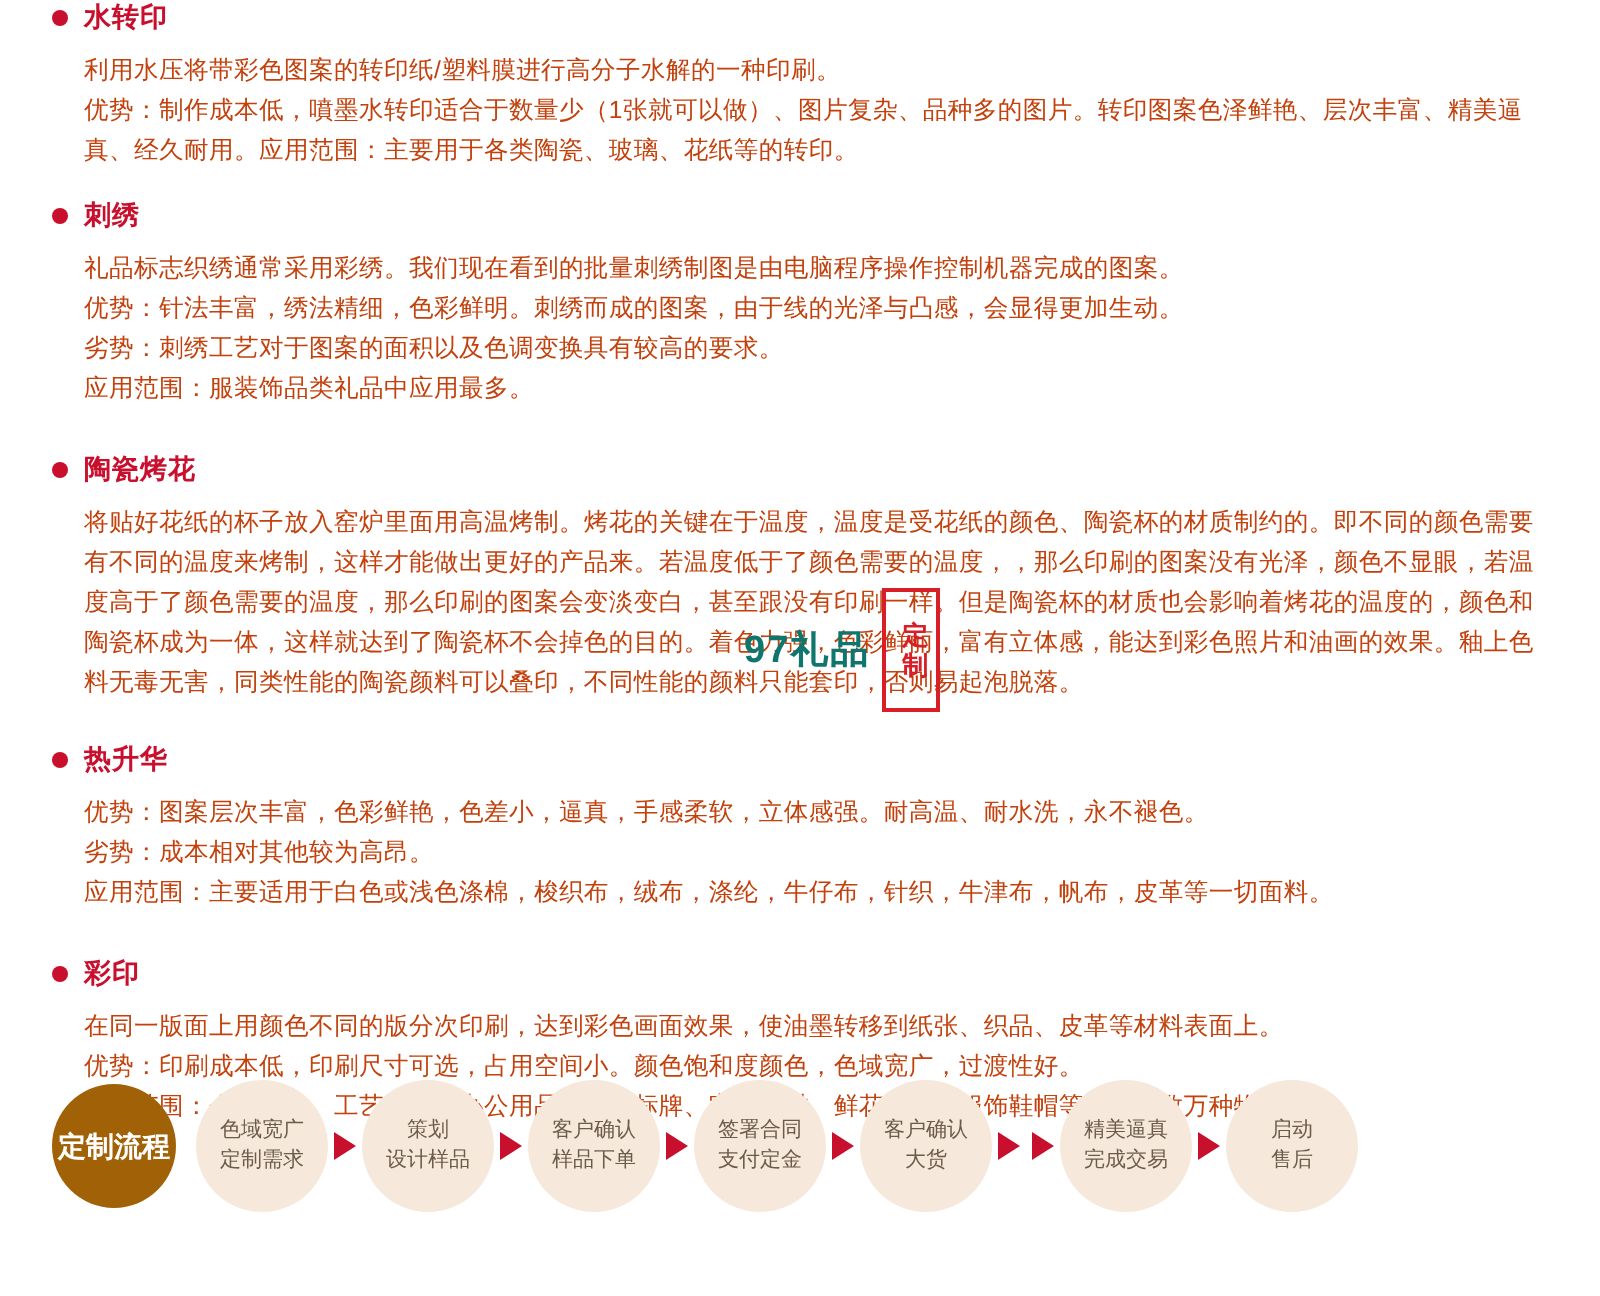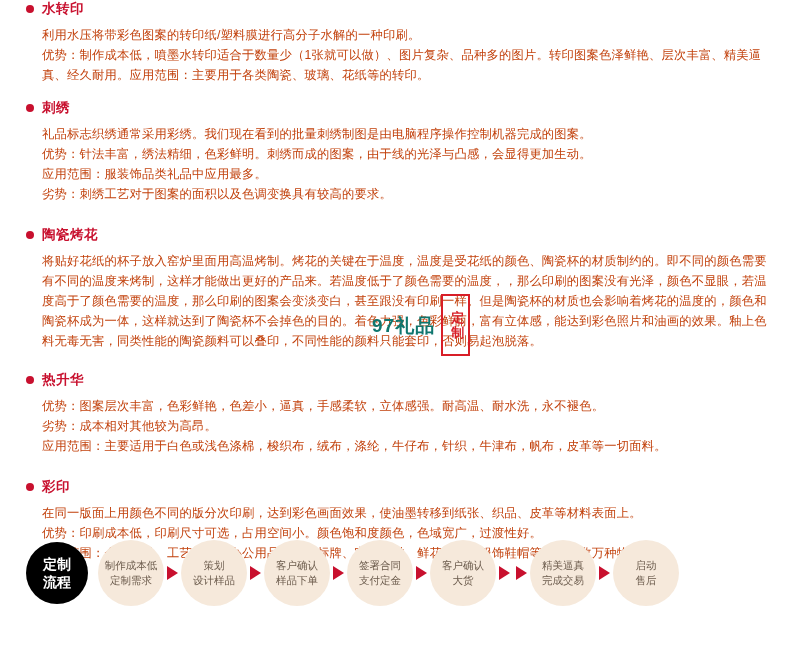--- a/index.html
+++ b/index.html
@@ -91,24 +91,24 @@
     position: absolute;
     left: 26px;
     top: 540px;
     display: flex;
     align-items: center;
   }
   .flow-badge {
     width: 62px;
     height: 62px;
     border-radius: 50%;
-    background: #000000;
+    background: #a16207;
     color: #ffffff;
     display: flex;
-    flex-direction: column;
+    flex-direction: row;
     align-items: center;
     justify-content: center;
     font-size: 14px;
     font-weight: bold;
     line-height: 18px;
     flex: 0 0 auto;
   }
   .flow-node {
     width: 66px;
     height: 66px;
@@ -153,22 +153,22 @@
   </div>
 
   <div class="section" style="">
     <div class="sec-head">
       <span class="bullet"></span>
       <span class="sec-title">刺绣</span>
     </div>
     <div class="sec-body">
       <div class="line">礼品标志织绣通常采用彩绣。我们现在看到的批量刺绣制图是由电脑程序操作控制机器完成的图案。</div>
       <div class="line">优势：针法丰富，绣法精细，色彩鲜明。刺绣而成的图案，由于线的光泽与凸感，会显得更加生动。</div>
+      <div class="line">劣势：刺绣工艺对于图案的面积以及色调变换具有较高的要求。</div>
       <div class="line">应用范围：服装饰品类礼品中应用最多。</div>
-      <div class="line">劣势：刺绣工艺对于图案的面积以及色调变换具有较高的要求。</div>
     </div>
   </div>
 
   <div class="section" style="margin-top:22px;">
     <div class="sec-head">
       <span class="bullet"></span>
       <span class="sec-title">陶瓷烤花</span>
     </div>
     <div class="sec-body">
       <div class="line">将贴好花纸的杯子放入窑炉里面用高温烤制。烤花的关键在于温度，温度是受花纸的颜色、陶瓷杯的材质制约的。即不同的颜色需要有不同的温度来烤制，这样才能做出更好的产品来。若温度低于了颜色需要的温度，，那么印刷的图案没有光泽，颜色不显眼，若温度高于了颜色需要的温度，那么印刷的图案会变淡变白，甚至跟没有印刷一样。但是陶瓷杯的材质也会影响着烤花的温度的，颜色和陶瓷杯成为一体，这样就达到了陶瓷杯不会掉色的目的。着色力强，色彩鲜丽，富有立体感，能达到彩色照片和油画的效果。釉上色料无毒无害，同类性能的陶瓷颜料可以叠印，不同性能的颜料只能套印，否则易起泡脱落。</div>
@@ -208,21 +208,21 @@
   </div>
 
   <div class="flow">
     <div class="flow-badge">
       <span>定制</span>
       <span>流程</span>
     </div>
     <div class="badge-gap"></div>
 
     <div class="flow-node">
-      <span>制作成本低</span>
+      <span>色域宽广</span>
       <span>定制需求</span>
     </div>
     <div class="arrow"></div>
 
     <div class="flow-node">
       <span>策划</span>
       <span>设计样品</span>
     </div>
     <div class="arrow"></div>
 

